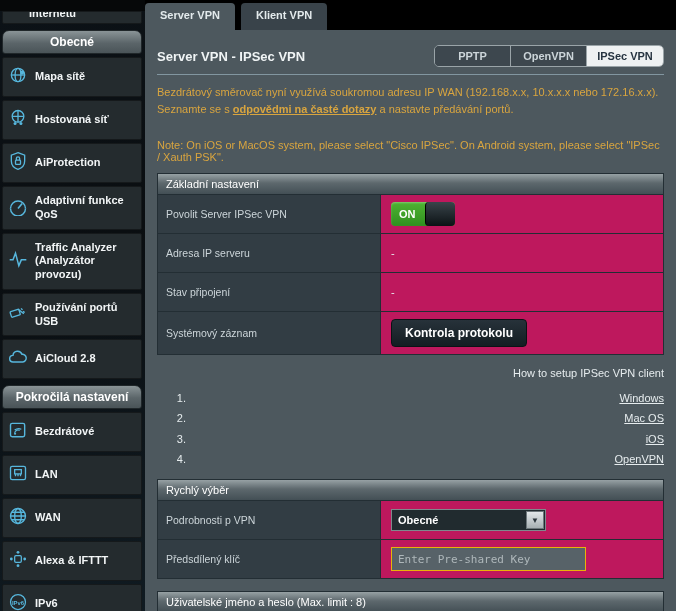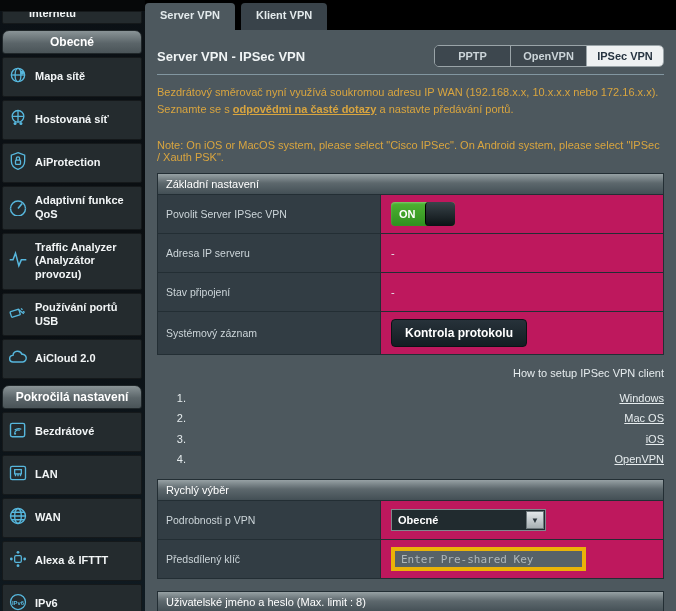--- a/index.html
+++ b/index.html
@@ -47,21 +47,21 @@
   .toggle .knob { position:absolute; right:0; top:0; width:30px; height:24px; border-radius:4px; background:linear-gradient(#39444a,#0c1215); border-left:1px solid #000; }
 
   .dark-btn { background:linear-gradient(#27323a,#141d22); border:1px solid #0c1215; border-radius:4px; color:#fff; font-size:12px; font-weight:bold; padding:6px 13px; cursor:pointer; font-family:"Liberation Sans", sans-serif; }
 
   .howto { color:#e6ecee; font-size:11px; margin:12px 0 10px 2px;text-align:right; }
   .howto ol { margin:9px 0 0 30px; line-height:1.85; }
   .howto a { color:#e6ecee; text-decoration:underline; cursor:pointer; }
 
   .select-box { width:155px; height:22px; background:#212b2f; border:1px solid #7f898d; display:flex; align-items:center; justify-content:space-between; color:#fff; font-size:11px; font-weight:bold; padding-left:6px; cursor:pointer; }
   .select-box .arrow { width:18px; height:18px; margin-right:1px; background:linear-gradient(#e2e7e9,#a7b0b3); color:#2a353b; font-size:8px; display:flex; align-items:center; justify-content:center; border:1px solid #6d777b; }
-  .txt-input { height:24px; background:#576268; border:4px solid #eab308; color:#dfe7ea; font-family:"DejaVu Sans Mono", monospace; font-size:11px; padding:0 6px; }
+  .txt-input { height:24px; background:#576268; border:1px solid #eab308; color:#dfe7ea; font-family:"DejaVu Sans Mono", monospace; font-size:11px; padding:0 6px; }
   .txt-input::placeholder { color:#aeb7ba; }
   .psk { width:195px; }
 
   .utable { margin-top:12px; border:1px solid #232e34; }
   .ucols { display:flex; background:#2e3940; }
   .ucol { color:#e6ecee; font-size:10.5px; text-align:center; padding:9px 4px; display:flex; align-items:center; justify-content:center; line-height:1.5; }
   .ucol.c1 { flex:1.12; }
   .ucol.c2 { flex:1; border-left:1px solid #232e34; }
   .ucol.c3 { width:62px; flex:none; border-left:1px solid #232e34; }
 </style>
@@ -121,21 +121,21 @@
       <span class="icn"><svg width="20" height="20" viewBox="0 0 24 24" fill="none" stroke="currentColor" stroke-width="1.6">
             <rect x="3" y="9" width="11" height="7" rx="1" transform="rotate(-18 8 12)"></rect>
             <path d="M13 8l6 5M15.5 6.5l2 1.5M18 10l2 1.5"></path>
           </svg></span>
       <span class="lbl">Používání portů USB</span>
     </div>
     <div class="side-item">
       <span class="icn"><svg width="20" height="20" viewBox="0 0 24 24" fill="none" stroke="currentColor" stroke-width="1.7">
             <path d="M6 18a4 4 0 010-8 5.5 5.5 0 0110.7-1.2A4.2 4.2 0 0117.8 18z"></path>
           </svg></span>
-      <span class="lbl">AiCloud 2.0</span>
+      <span class="lbl">AiCloud 2.8</span>
     </div>
 
     <div class="side-header">Pokročilá nastavení</div>
 
     <div class="side-item">
       <span class="icn"><svg width="20" height="20" viewBox="0 0 24 24" fill="none" stroke="currentColor" stroke-width="1.7">
             <rect x="3" y="4" width="17" height="16" rx="2"></rect>
             <path d="M8 16a4 4 0 016-3.4M8 12a8 8 0 018-1" stroke-width="1.4"></path>
             <circle cx="8.5" cy="16.5" r="1.3" fill="currentColor" stroke="none"></circle>
           </svg></span>

